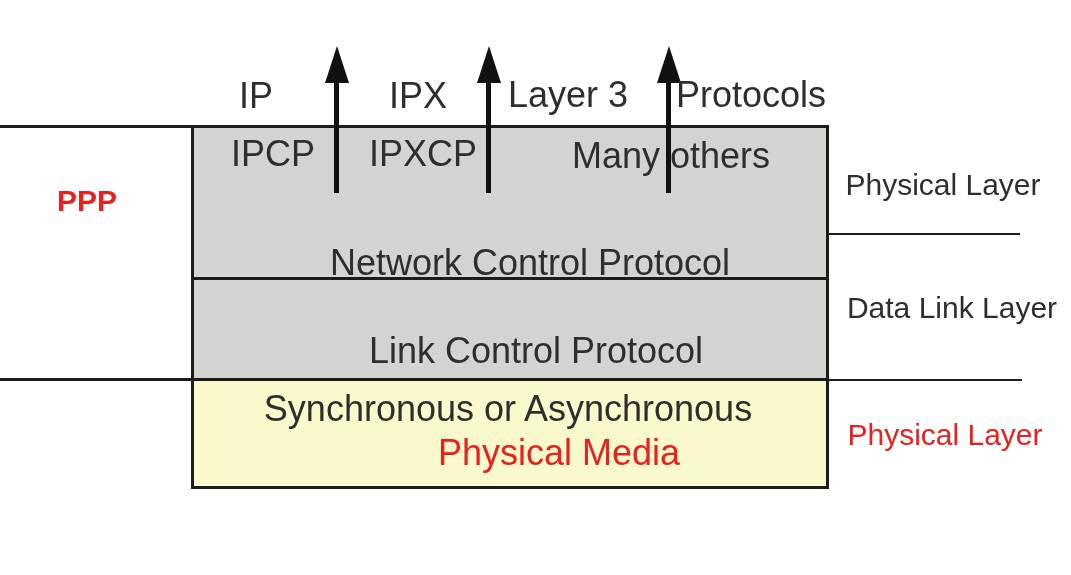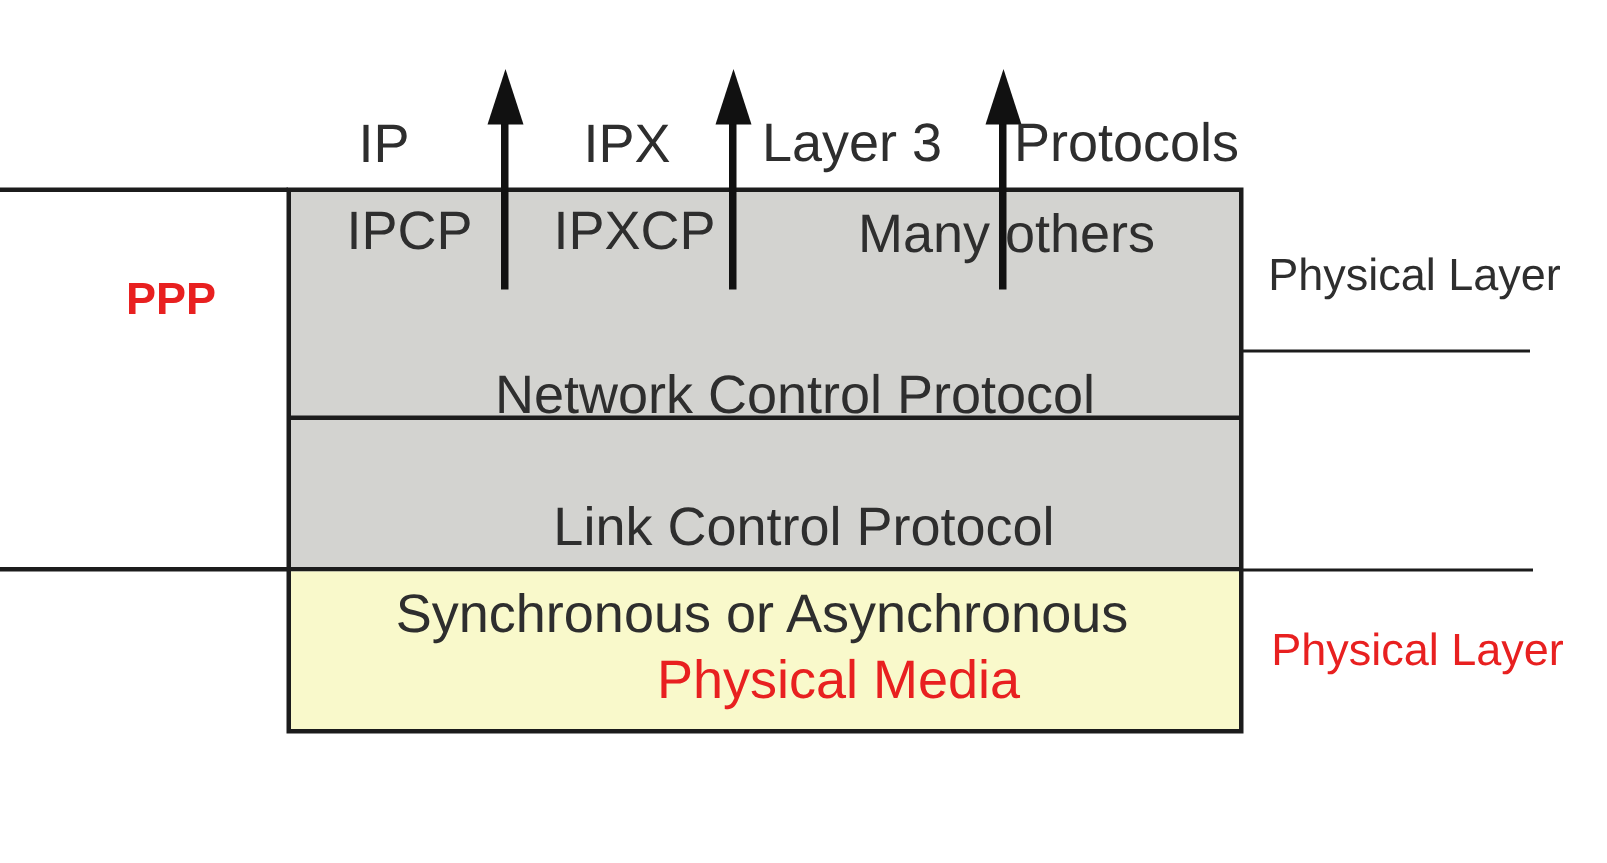--- a/index.html
+++ b/index.html
@@ -84,21 +84,21 @@
     transform: translate(-50%, -50%);
     white-space: nowrap;
     font-size: 36px;
     color: var(--text);
     line-height: 1.1;
   }
   .label.small { font-size: 30px; }
   .label.red   { color: var(--red); }
   .label.bold  { font-weight: bold; }
 
-  .lb-ppp        { left: 114px; top: 200px; }
+  .lb-ppp        { left: 87px; top: 200px; }
   .lb-ip         { left: 256px; top: 96px; }
   .lb-ipx        { left: 418px; top: 96px; }
   .lb-layer3     { left: 568px; top: 95px; }
   .lb-protocols  { left: 751px; top: 95px; }
   .lb-ipcp       { left: 256px; top: 154px; margin-left: 17px; }
   .lb-ipxcp      { left: 423px; top: 154px; }
   .lb-many       { left: 671px; top: 156px; }
   .lb-ncp        { left: 530px; top: 236px; margin-top: 27px; }
   .lb-auth       { left: 511px; top: 306px; }
   .lb-lcp        { left: 512px; top: 351px; margin-left: 24px; }
@@ -142,15 +142,16 @@
   <div class="label lb-ipxcp">IPXCP</div>
   <div class="label lb-many">Many others</div>
   <div class="label lb-ncp">Network Control Protocol</div>
 
   <div class="label lb-lcp">Link Control Protocol</div>
 
   <div class="label lb-sync">Synchronous or Asynchronous</div>
   <div class="label red lb-media">Physical Media</div>
 
   <div class="label small lb-netlayer">Physical Layer</div>
+  <div class="label small lb-dlayer">Data Link Layer</div>
   <div class="label small red lb-phylayer">Physical Layer</div>
 
 </div>
 
 </body></html>

